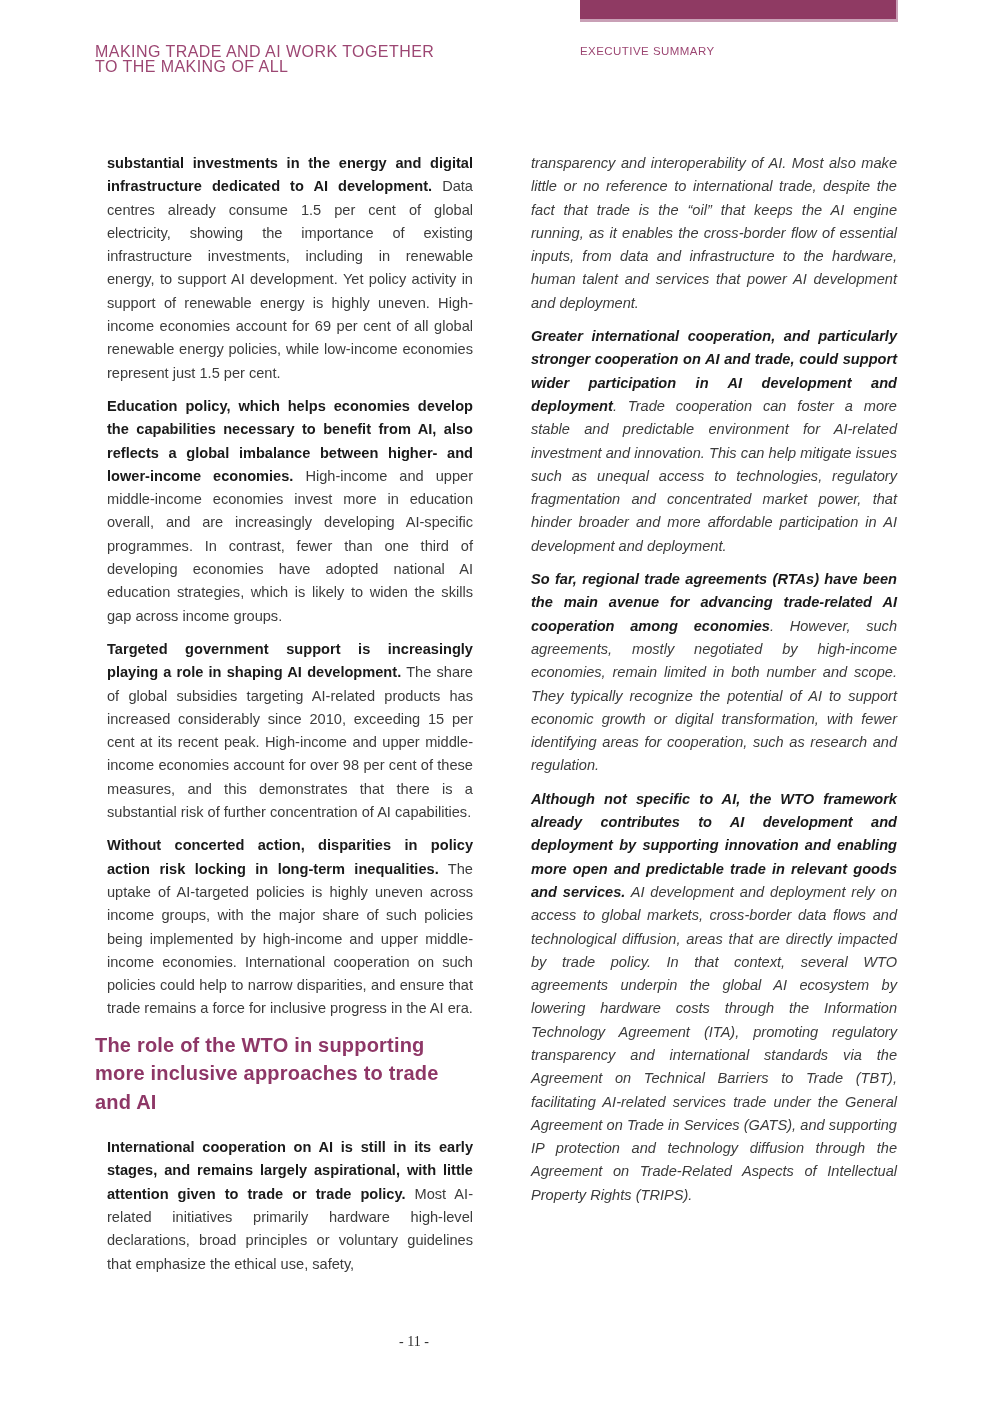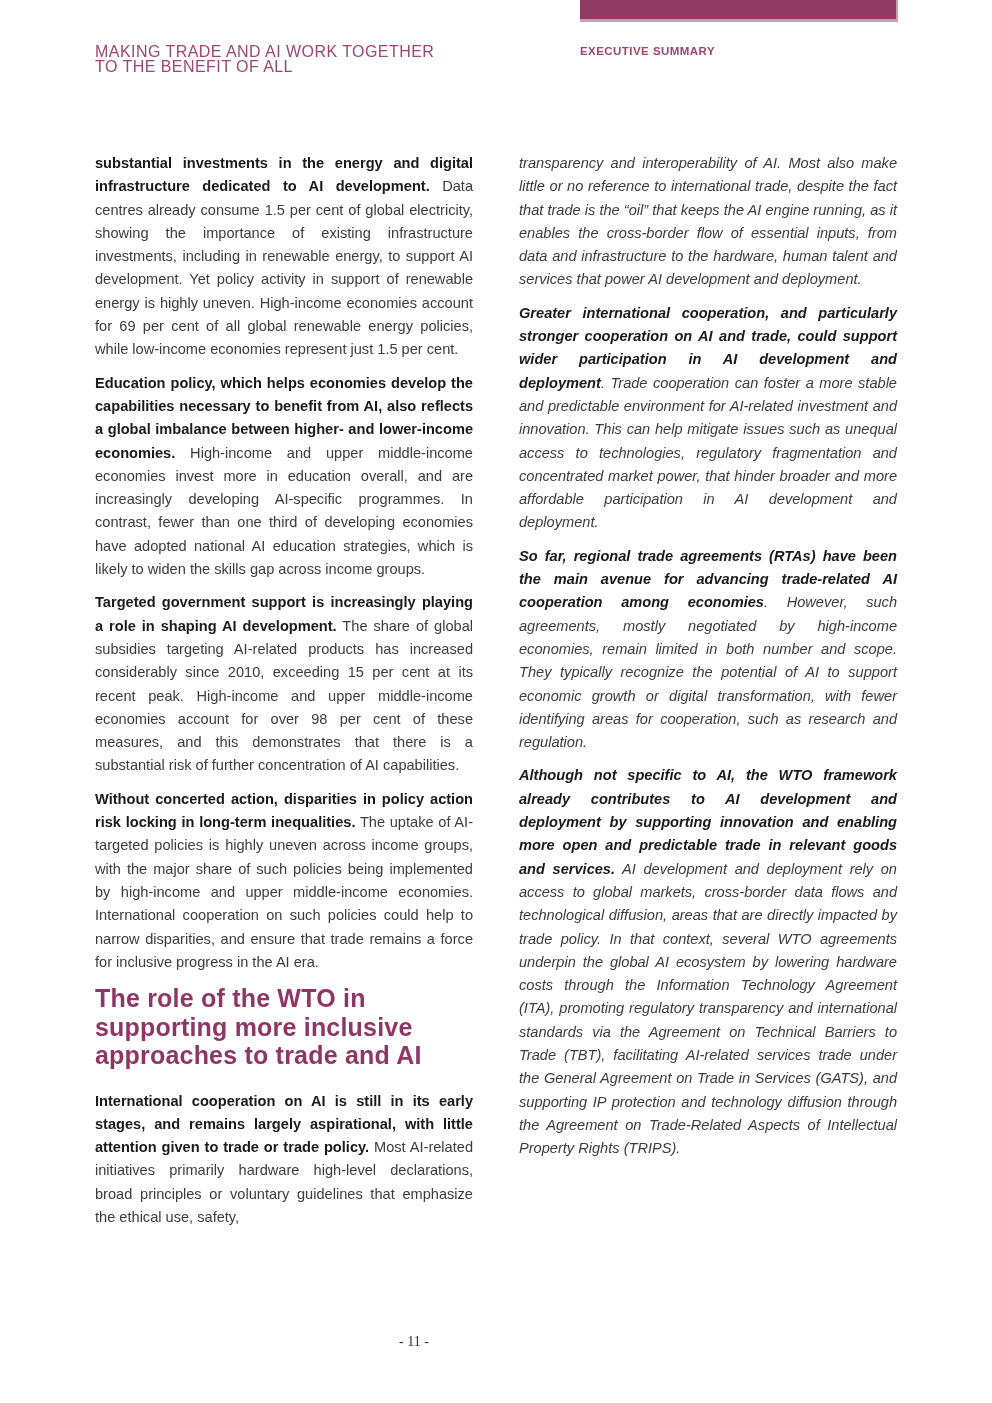--- a/index.html
+++ b/index.html
@@ -20,53 +20,53 @@
     border-right:2px solid #c9a0b6;
   }
   .running-title {
     position:absolute; left:95px; top:44px;
     font-size:16px; line-height:15px; letter-spacing:0.45px;
     color:#9c4672; font-weight:400;
   }
   .section-label {
     position:absolute; left:580px; top:44px;
     font-size:11.5px; line-height:15px; letter-spacing:0.45px;
-    color:#9c4672; font-weight:700;
+    color:#9c4672; font-weight:400;
   }
   .col {
     position:absolute; top:152px; width:378px;
     font-size:14.6px; line-height:23.3px; color:#3c3c3c;
     text-align:justify;
   }
   .col-left  { left:95px; }
   .col-right { left:519px;font-style:italic; }
-  .body-p { margin:0 0 10px 0; }
+  .body-p { margin:0 0 10px 12px; }
   .body-p strong { font-weight:700; color:#1a1a1a; }
   .section-heading {
-    font-size:25px; line-height:28.5px; font-weight:700;
+    font-size:20px; line-height:28.5px; font-weight:700;
     color:#8e3767; text-align:left; letter-spacing:0.2px;
     margin:8px 0 20px 0;
   }
   .footer {
     position:absolute; left:0; top:1334px; width:828px;
     text-align:center;
     font-family:"Liberation Serif", serif;
     font-size:14px; color:#2f2f2f;
   }
 </style>
 </head>
 <body>
 
 <div class="page">
 
   <div class="topbar"></div>
 
   <div class="running-title">
     <div>MAKING TRADE AND AI WORK TOGETHER</div>
-    <div>TO THE BENEFIT OF ALL</div>
+    <div>TO THE MAKING OF ALL</div>
   </div>
 
   <div class="section-label">EXECUTIVE SUMMARY</div>
 
   <div class="col col-left">
     <p class="body-p"><strong>substantial investments in the energy and digital infrastructure dedicated to AI development.</strong><span> Data centres already consume 1.5 per cent of global electricity, showing the importance of existing infrastructure investments, including in renewable energy, to support AI development. Yet policy activity in support of renewable energy is highly uneven. High-income economies account for 69 per cent of all global renewable energy policies, while low-income economies represent just 1.5 per cent.</span></p>
     <p class="body-p"><strong>Education policy, which helps economies develop the capabilities necessary to benefit from AI, also reflects a global imbalance between higher- and lower-income economies.</strong><span> High-income and upper middle-income economies invest more in education overall, and are increasingly developing AI-specific programmes. In contrast, fewer than one third of developing economies have adopted national AI education strategies, which is likely to widen the skills gap across income groups.</span></p>
     <p class="body-p"><strong>Targeted government support is increasingly playing a role in shaping AI development.</strong><span> The share of global subsidies targeting AI-related products has increased considerably since 2010, exceeding 15 per cent at its recent peak. High-income and upper middle-income economies account for over 98 per cent of these measures, and this demonstrates that there is a substantial risk of further concentration of AI capabilities.</span></p>
     <p class="body-p"><strong>Without concerted action, disparities in policy action risk locking in long-term inequalities.</strong><span> The uptake of AI-targeted policies is highly uneven across income groups, with the major share of such policies being implemented by high-income and upper middle-income economies. International cooperation on such policies could help to narrow disparities, and ensure that trade remains a force for inclusive progress in the AI era.</span></p>
     <h1 class="section-heading">The role of the WTO in supporting more inclusive approaches to trade and AI</h1>

